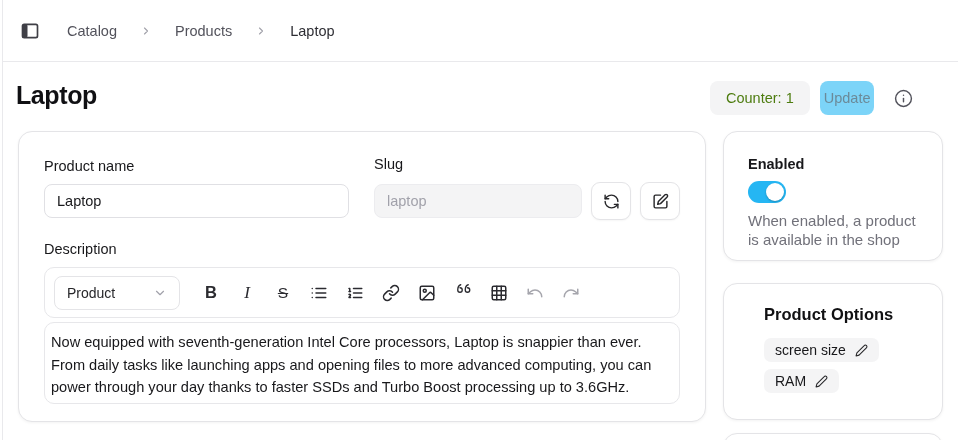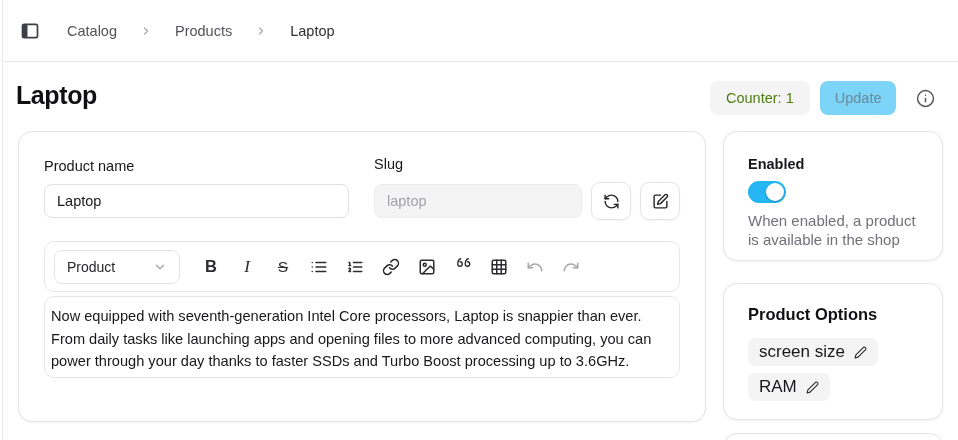--- a/index.html
+++ b/index.html
@@ -26,31 +26,31 @@
   .page-title {
     position:absolute; left:16px; top:81px;
     font-size:25px; font-weight:700; color:#101013; letter-spacing:-0.4px;
   }
   .actions { position:absolute; left:710px; top:81px; height:34px; display:flex; align-items:center; }
   .btn {
     height:34px; border:none; border-radius:8px; font-family:inherit;
     font-size:14.5px; display:inline-flex; align-items:center; cursor:pointer;
   }
   .btn-counter { background:#f4f4f5; color:#4d7c0f; padding:0 16px; font-weight:500; }
-  .btn-update { background:var(--update-bg,#7cd4f8); color:#6b8a99; padding:0 15px; font-weight:500; margin-left:10px; }
+  .btn-update { background:var(--update-bg,#7cd4f8); color:#6b8a99; padding:0 4px; font-weight:500; margin-left:10px; }
   .info-btn { margin-left:20px; width:19px; height:19px; color:#52525b; display:flex; cursor:pointer; }
 
   
   .card {
     position:absolute; background:#fff; border:1px solid #e4e4e7;
     border-radius:14px; box-shadow:0 1px 3px rgba(0,0,0,0.05);
   }
   .main-card { left:18px; top:131px; width:688px; height:291px; padding:24px 25px; }
   .card-enabled { left:723px; top:131px; width:220px; height:130px; padding:24px; }
-  .card-options { left:723px; top:283px; width:220px; height:137px; padding:21px 24px; }
+  .card-options { left:723px; top:283px; width:220px; height:137px; padding:21px 40px; }
   .card-next { left:723px; top:433px; width:220px; height:40px; }
 
   
   .field-label { display:block; font-size:14.5px; font-weight:500; color:#18181b; margin-bottom:10px; }
   .row-1 { display:flex; gap:25px;align-items:center; }
   .col-name { width:307px; }
   .text-input {
     width:100%; height:34px; border:1px solid #e0e0e4; border-radius:8px;
     padding:0 12px; font-size:14.5px; font-family:inherit; color:#18181b; background:#fff; outline:none;
   }
@@ -99,21 +99,21 @@
   .toggle-knob {
     position:absolute; right:2px; top:2px; width:18px; height:18px; border-radius:50%;
     background:#fff; box-shadow:0 1px 2px rgba(0,0,0,0.25);
   }
   .help-text { margin-top:9px; font-size:15px; line-height:18.5px; color:#71717a; }
 
   .options-title { font-size:16.5px; font-weight:700; color:#111113; }
   .options-list { margin-top:14px; display:flex; flex-direction:column; align-items:flex-start; gap:7px; }
   .option-tag {
     display:inline-flex; align-items:center; gap:9px; padding:4px 11px;
-    background:#f4f4f5; border-radius:7px; font-size:17px; color:#18181b; cursor:pointer;
+    background:#f4f4f5; border-radius:7px; font-size:14px; color:#18181b; cursor:pointer;
   }
   .option-tag .pencil { display:flex; color:#27272a; cursor:pointer; }
   svg { display:block; }
 </style>
 </head>
 <body>
 
 <div class="left-line"></div>
 
 <div class="topbar">
@@ -179,20 +179,21 @@
               <path d="M12 3H5a2 2 0 0 0-2 2v14a2 2 0 0 0 2 2h14a2 2 0 0 0 2-2v-7"></path>
               <path d="M18.375 2.625a2.121 2.121 0 1 1 3 3L12 15l-4 1 1-4Z"></path>
             </svg>
           </span>
         </button>
       </div>
     </div>
   </div>
 
   <div class="desc-group">
+    <label class="field-label">Description</label>
 
     <div class="toolbar">
       <div class="format-select">
         <span>Product</span>
         <span class="chev">
           <svg width="14" height="14" viewBox="0 0 24 24" fill="none" stroke="currentColor" stroke-width="2" stroke-linecap="round" stroke-linejoin="round">
               <path d="m6 9 6 6 6-6"></path>
             </svg>
         </span>
       </div>

